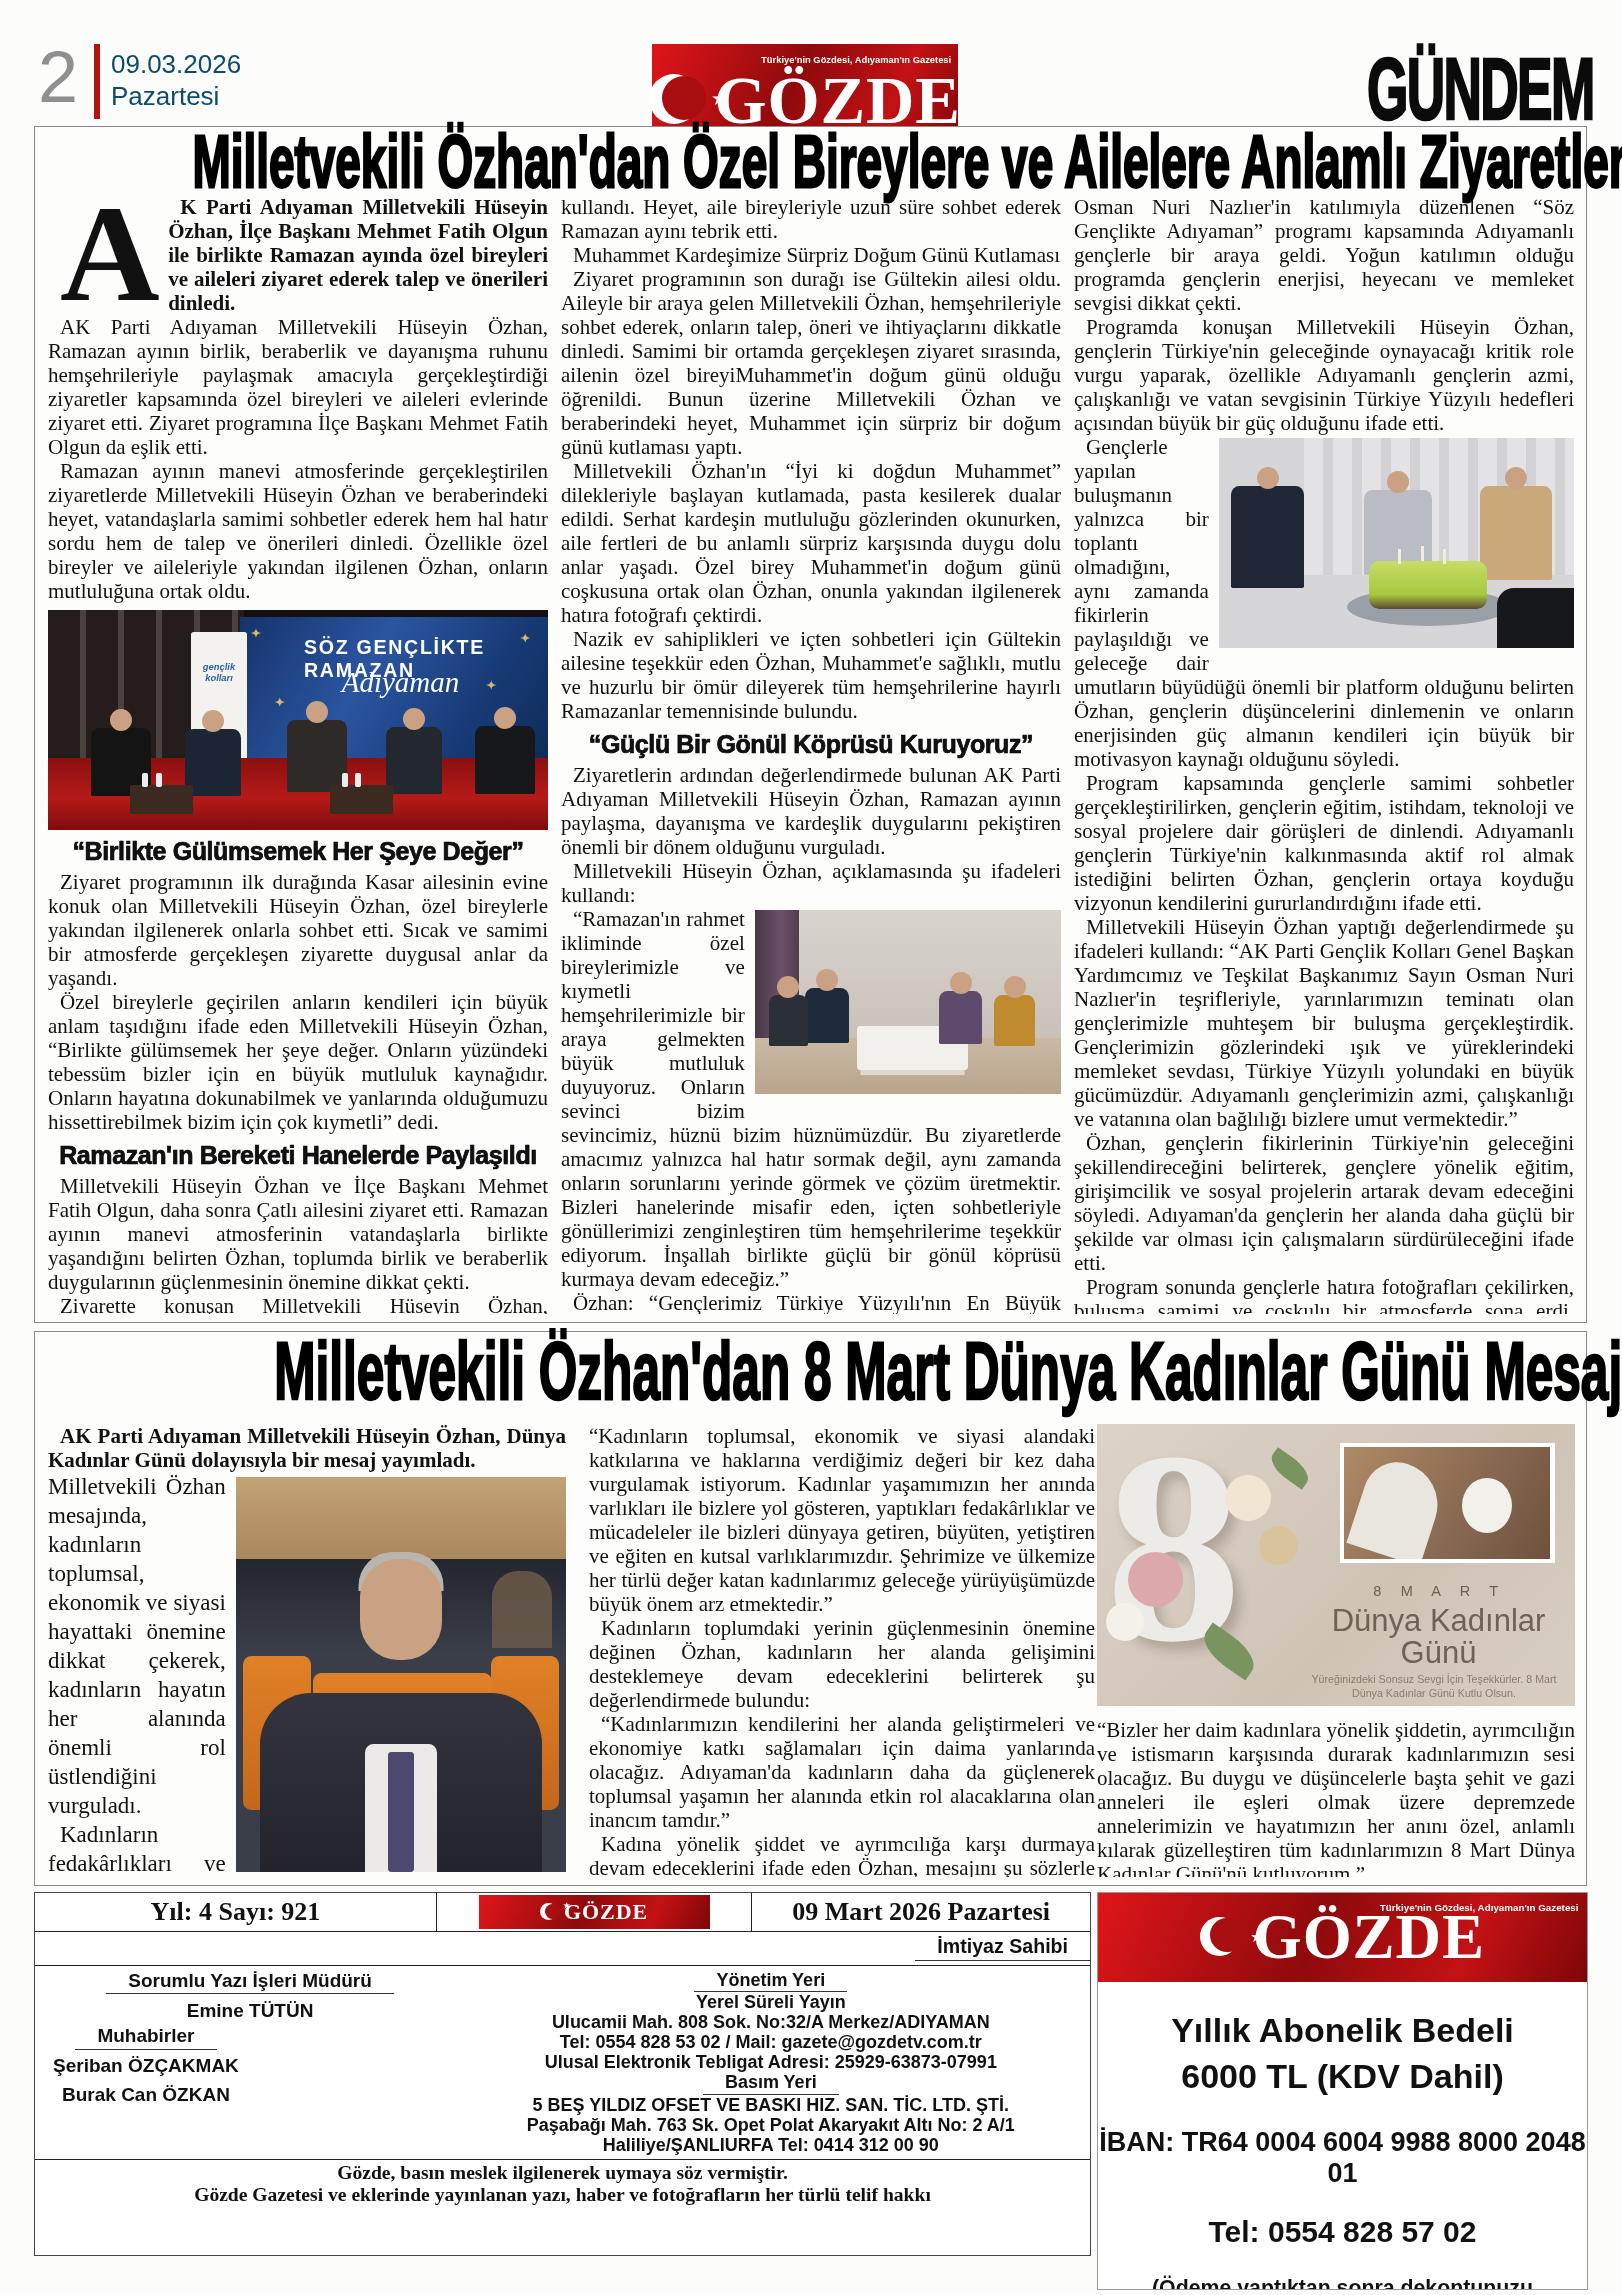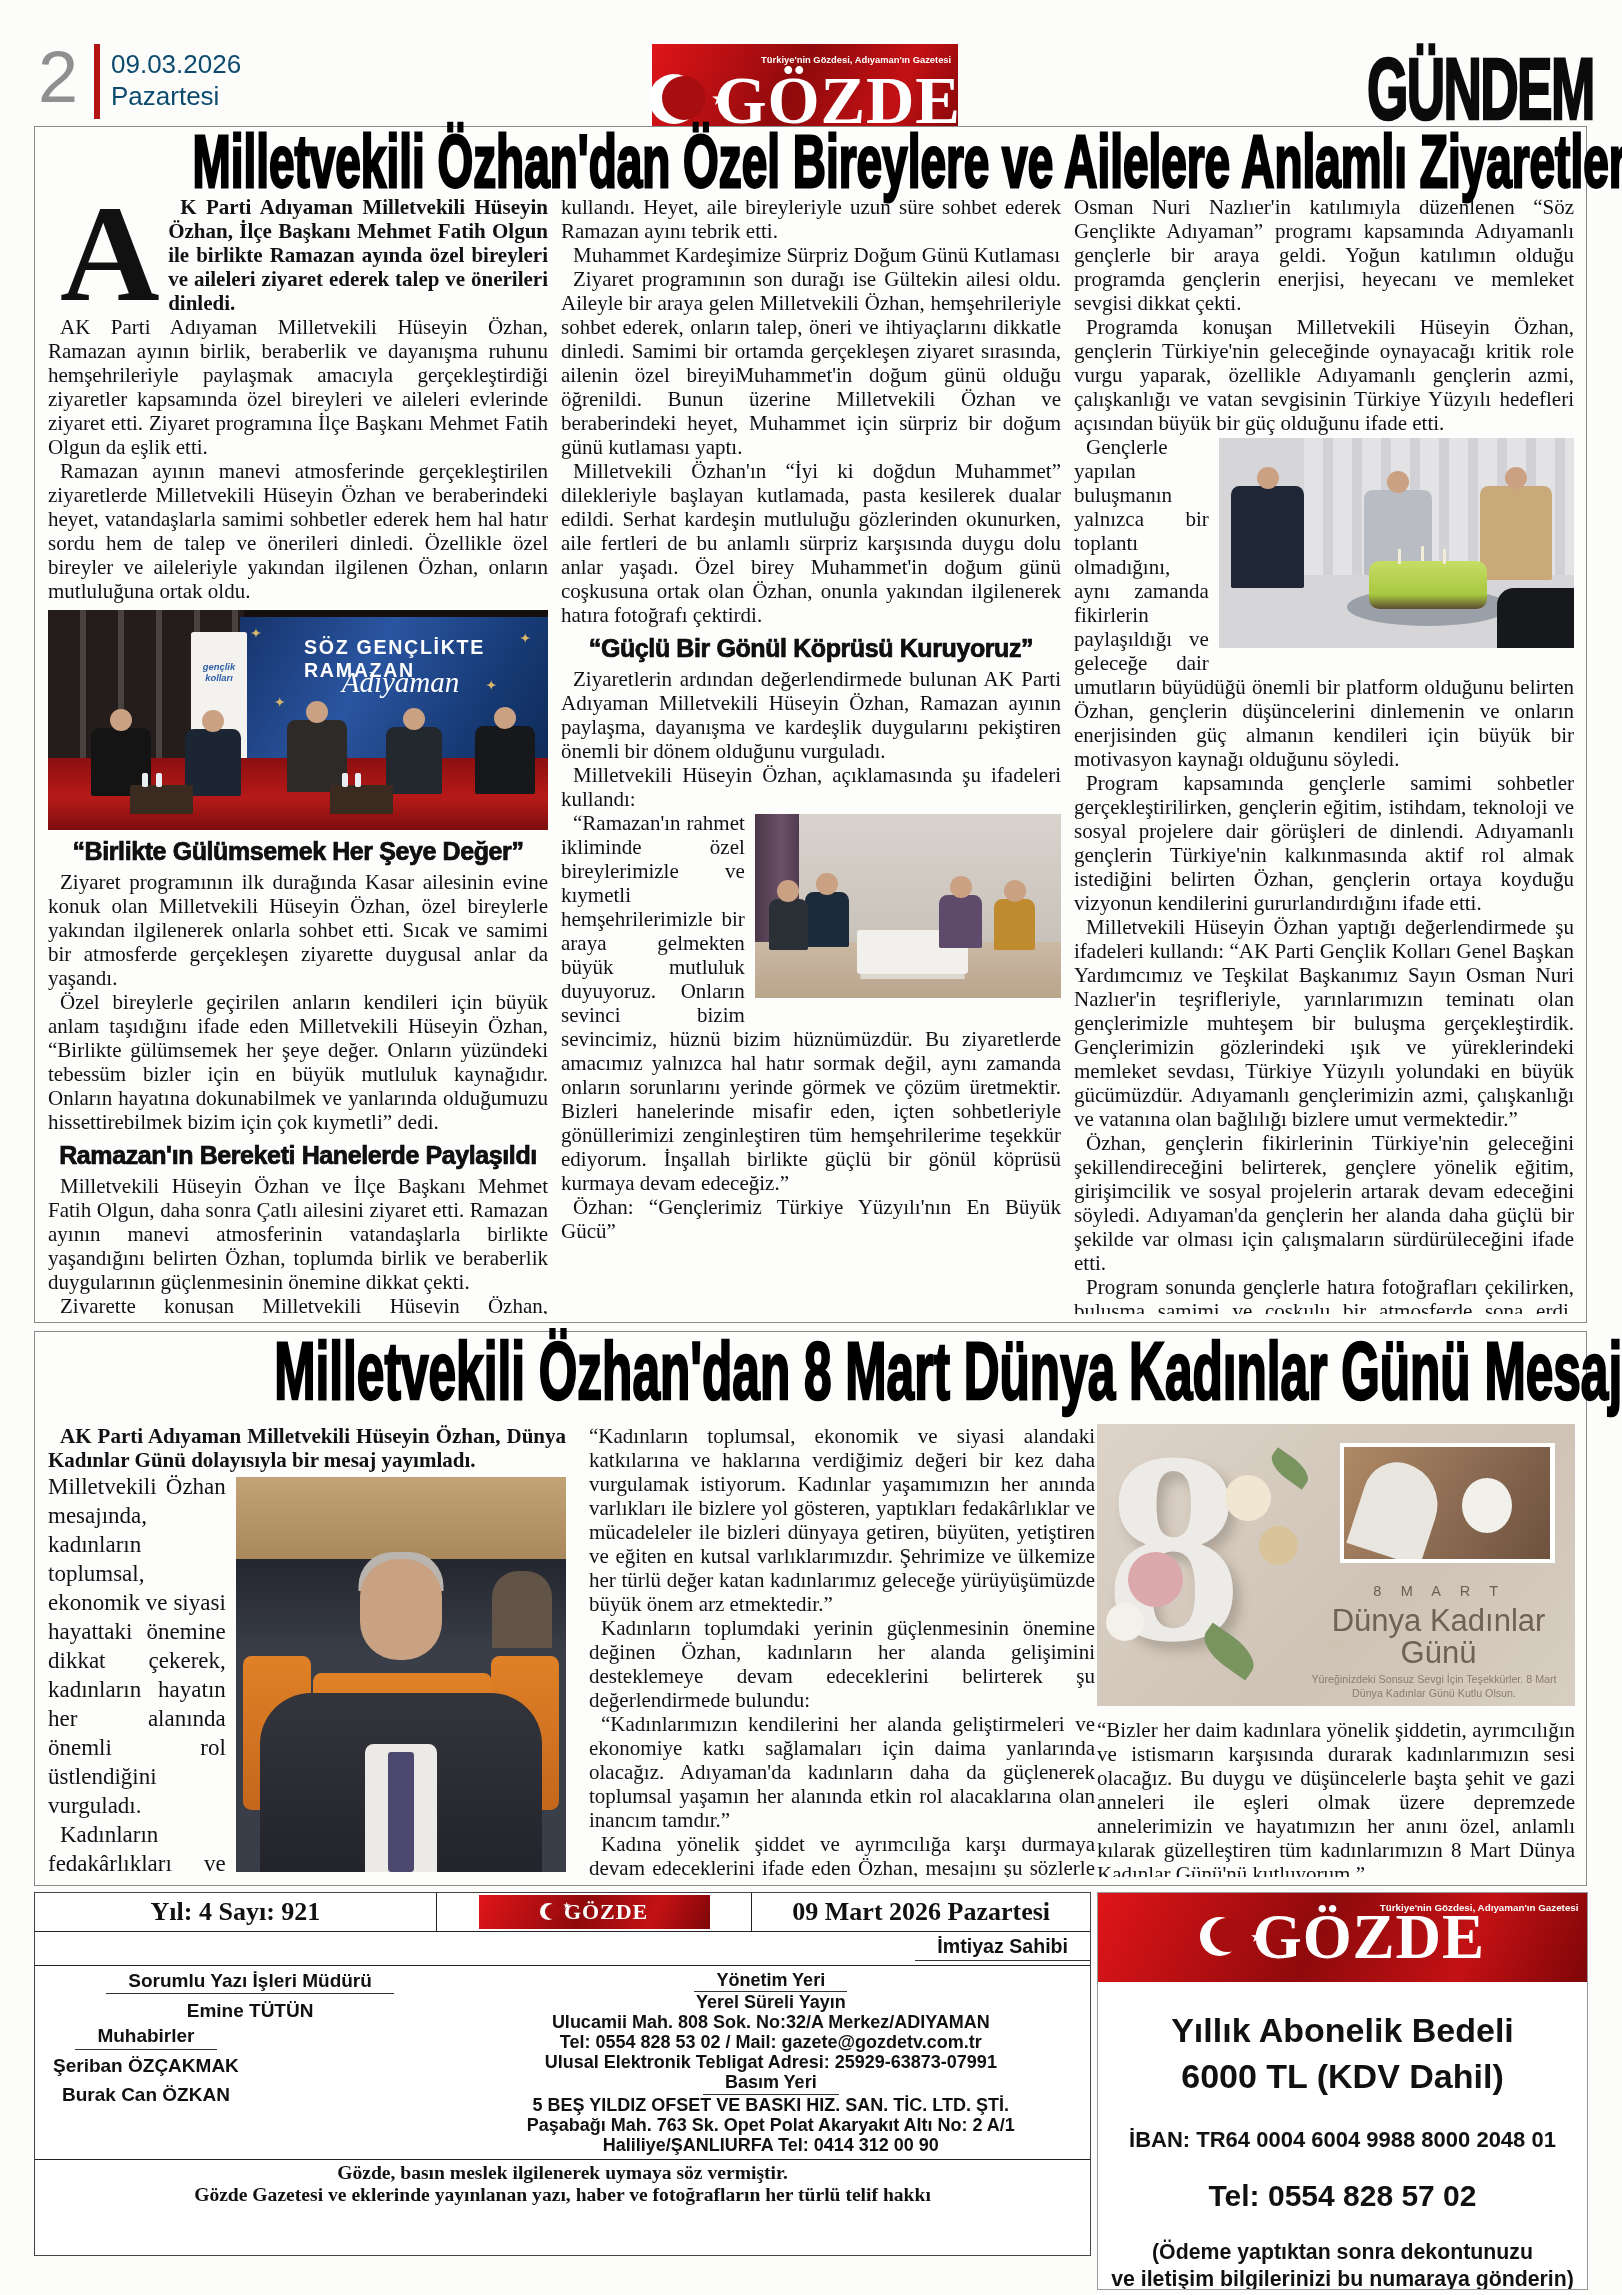--- a/index.html
+++ b/index.html
@@ -167,21 +167,21 @@
 
   .subbox { position:absolute; left:1097px; top:1892px; width:491px; height:398px;
             border:1.7px solid #999; background:#fff; font-family:"Liberation Sans",sans-serif; overflow:hidden; }
   .subbox .logo { position:relative; width:100%; height:89px; }
   .subbox .logo-word { font-size:63px; }
   .subbox .crescent { width:39px; height:39px; margin-right:13.7px; }
   .subbox .cstar { font-size:15.4px; right:-11px; top:11px; }
   .subbox .logo-tag { top:8.5px; right:8.5px; font-size:9.8px; }
   .sub-title { text-align:center; font-weight:700; font-size:34px; margin-top:29px; }
   .sub-price { text-align:center; font-weight:700; font-size:34px; margin-top:6.8px; }
-  .sub-iban { text-align:center; font-weight:700; font-size:22px; margin-top:31px; }
+  .sub-iban { text-align:center; font-weight:700; font-size:27px; margin-top:31px; }
   .sub-tel { text-align:center; font-weight:700; font-size:30px; margin-top:26px; }
   .sub-note { text-align:center; font-weight:700; font-size:21.3px; line-height:27px; margin-top:26px; }
 </style>
 </head>
 <body>
 
 <div class="page">
 
   <div class="pagenum">2</div>
   <div class="pagenum-bar"></div>
@@ -256,20 +256,21 @@
         <div class="sub">Ramazan'ın Bereketi Hanelerde Paylaşıldı</div>
         <p>Milletvekili Hüseyin Özhan ve İlçe Başkanı Mehmet Fatih Olgun, daha sonra Çatlı ailesini ziyaret etti. Ramazan ayının manevi atmosferinin vatandaşlarla birlikte yaşandığını belirten Özhan, toplumda birlik ve beraberlik duygularının güçlenmesinin önemine dikkat çekti.</p>
         <p>Ziyarette konuşan Milletvekili Hüseyin Özhan, “Ramazan ayının maneviyatını hemşehrilerimizle gönül gönüle yaşayabilmek bizler için çok değerli. Bizleri hanelerinde içtenlikle ağırlayan Çatlı ailemize teşekkür ediyorum” ifadelerini</p>
       </div>
 
       <div class="col c2">
         <p class="noind">kullandı. Heyet, aile bireyleriyle uzun süre sohbet ederek Ramazan ayını tebrik etti.</p>
         <p>Muhammet Kardeşimize Sürpriz Doğum Günü Kutlaması</p>
         <p>Ziyaret programının son durağı ise Gültekin ailesi oldu. Aileyle bir araya gelen Milletvekili Özhan, hemşehrileriyle sohbet ederek, onların talep, öneri ve ihtiyaçlarını dikkatle dinledi. Samimi bir ortamda gerçekleşen ziyaret sırasında, ailenin özel bireyiMuhammet'in doğum günü olduğu öğrenildi. Bunun üzerine Milletvekili Özhan ve beraberindeki heyet, Muhammet için sürpriz bir doğum günü kutlaması yaptı.</p>
         <p>Milletvekili Özhan'ın “İyi ki doğdun Muhammet” dilekleriyle başlayan kutlamada, pasta kesilerek dualar edildi. Serhat kardeşin mutluluğu gözlerinden okunurken, aile fertleri de bu anlamlı sürpriz karşısında duygu dolu anlar yaşadı. Özel birey Muhammet'in doğum günü coşkusuna ortak olan Özhan, onunla yakından ilgilenerek hatıra fotoğrafı çektirdi.</p>
+        <p>Nazik ev sahiplikleri ve içten sohbetleri için Gültekin ailesine teşekkür eden Özhan, Muhammet'e sağlıklı, mutlu ve huzurlu bir ömür dileyerek tüm hemşehrilerine hayırlı Ramazanlar temennisinde bulundu.</p>
         <div class="sub">“Güçlü Bir Gönül Köprüsü Kuruyoruz”</div>
         <p>Ziyaretlerin ardından değerlendirmede bulunan AK Parti Adıyaman Milletvekili Hüseyin Özhan, Ramazan ayının paylaşma, dayanışma ve kardeşlik duygularını pekiştiren önemli bir dönem olduğunu vurguladı.</p>
         <p>Milletvekili Hüseyin Özhan, açıklamasında şu ifadeleri kullandı:</p>
 
         <div class="photo photo2">
           <div class="abs p2-curtain"></div>
           <div class="abs p2-wall"></div>
           <div class="abs p2-floor"></div>
           <div class="abs p2-table"></div>
           <div class="person" style="left:50px;bottom:51px;width:44px;height:55px;background:#1d2a3a">

